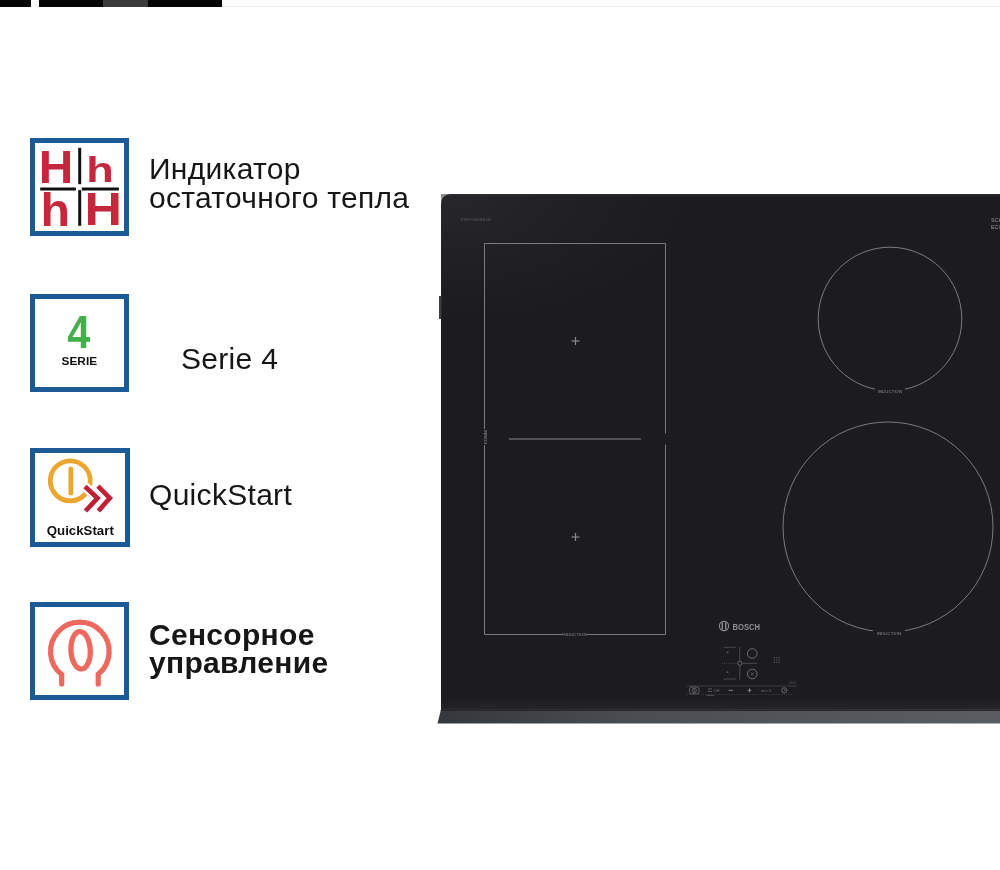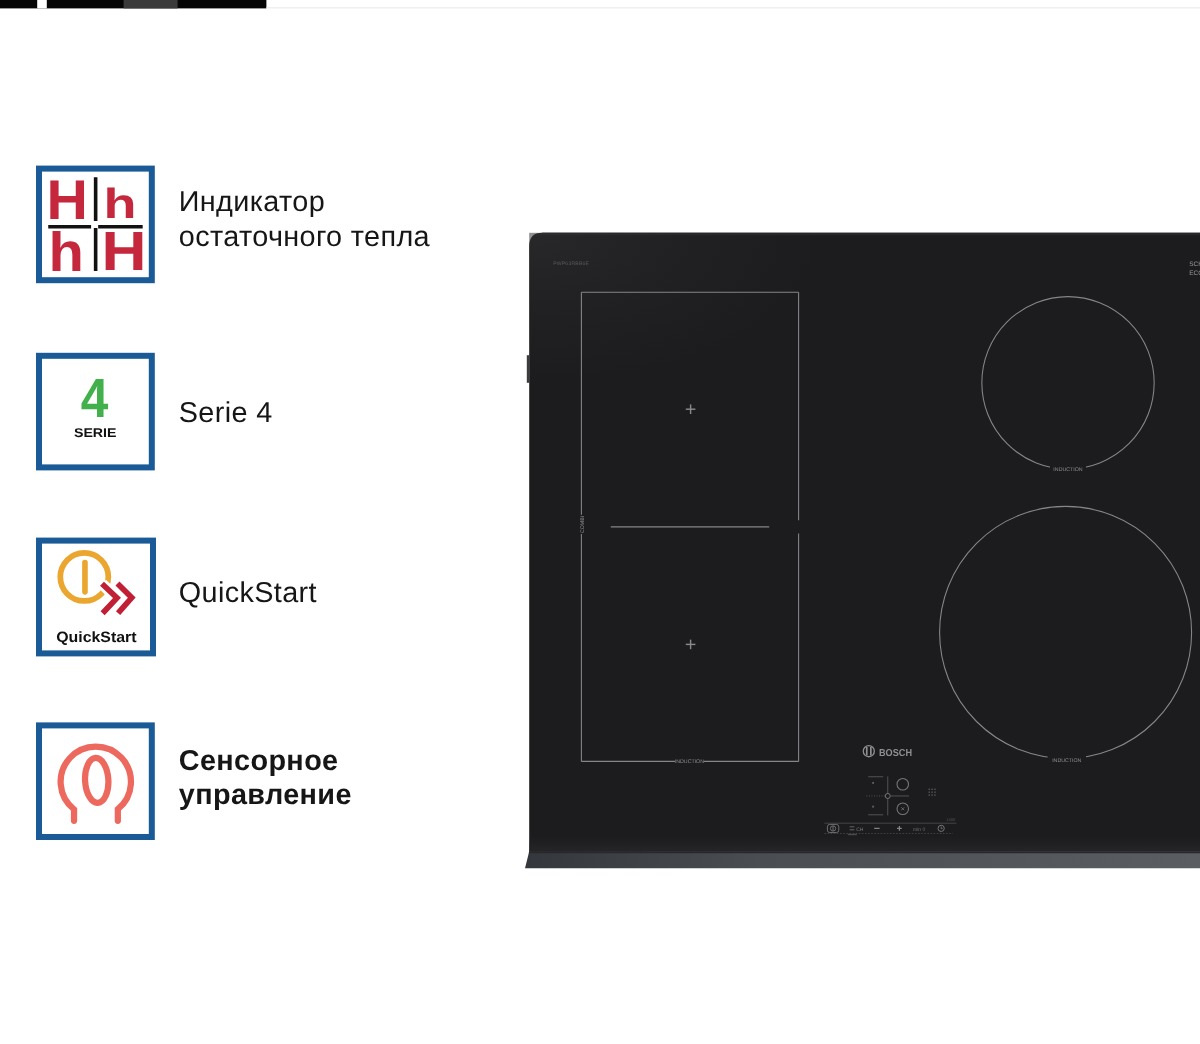--- a/index.html
+++ b/index.html
@@ -2,21 +2,21 @@
 <html><head>
 <meta charset="utf-8">
 <style>
   html,body{margin:0;padding:0;}
   body{width:1000px;height:870px;position:relative;background:#ffffff;overflow:hidden;
        font-family:"Liberation Sans",sans-serif;-webkit-font-smoothing:antialiased;}
   text{-webkit-font-smoothing:antialiased;}
   .abs{position:absolute;}
   .box{position:absolute;left:30px;width:99px;height:98px;border:5px solid #1a5a96;
        box-sizing:border-box;background:#fff;}
-  .lbl{position:absolute;left:149px;font-size:24px;line-height:28.5px;color:#161616;
+  .lbl{position:absolute;left:149px;font-size:30px;line-height:28.5px;color:#161616;
        white-space:nowrap;letter-spacing:0.3px;}
 </style>
 </head>
 <body>
 
 <div class="abs" style="left:0;top:0;width:222px;height:7px;background:#050505;"></div>
 
 <div class="abs" style="left:31px;top:0;width:8px;height:7px;background:#fff;"></div>
 
 <div class="abs" style="left:103px;top:0;width:45px;height:7px;background:#3a3a3a;"></div>
@@ -46,21 +46,21 @@
 
 <div class="box" style="top:294px;">
 <svg width="99" height="98" viewBox="30 294 99 98" style="position:absolute;left:-5px;top:-5px;">
 
   <text x="67.2" y="347.6" font-family="Liberation Sans" font-weight="bold" font-size="46" fill="#43b14b" textLength="23" lengthAdjust="spacingAndGlyphs">4</text>
 
   <text x="61.6" y="364.5" font-family="Liberation Sans" font-weight="bold" font-size="10.5" fill="#111" textLength="35.5" lengthAdjust="spacingAndGlyphs">SERIE</text>
 </svg>
 </div>
 
-<div class="lbl" style="top:331px;">Serie 4</div>
+<div class="lbl" style="top:345px;margin-left:32px;">Serie 4</div>
 
 <div class="box" style="top:448px;width:100px;height:99px;">
 <svg width="100" height="99" viewBox="30 448 100 99" style="position:absolute;left:-5px;top:-5px;">
 
   <circle cx="70.25" cy="480.8" r="20" fill="none" stroke="#eba62f" stroke-width="4.8"></circle>
 
   <line x1="70.8" y1="468.8" x2="70.8" y2="493.2" stroke="#eba62f" stroke-width="4.7" stroke-linecap="round"></line>
 
   <path d="M 85 486.5 L 97.5 498.2 L 85.5 511" fill="none" stroke="#ffffff" stroke-width="9.5"></path>
   <path d="M 85 486.5 L 97.5 498.2 L 85.5 511" fill="none" stroke="#c01f34" stroke-width="4.7"></path>

